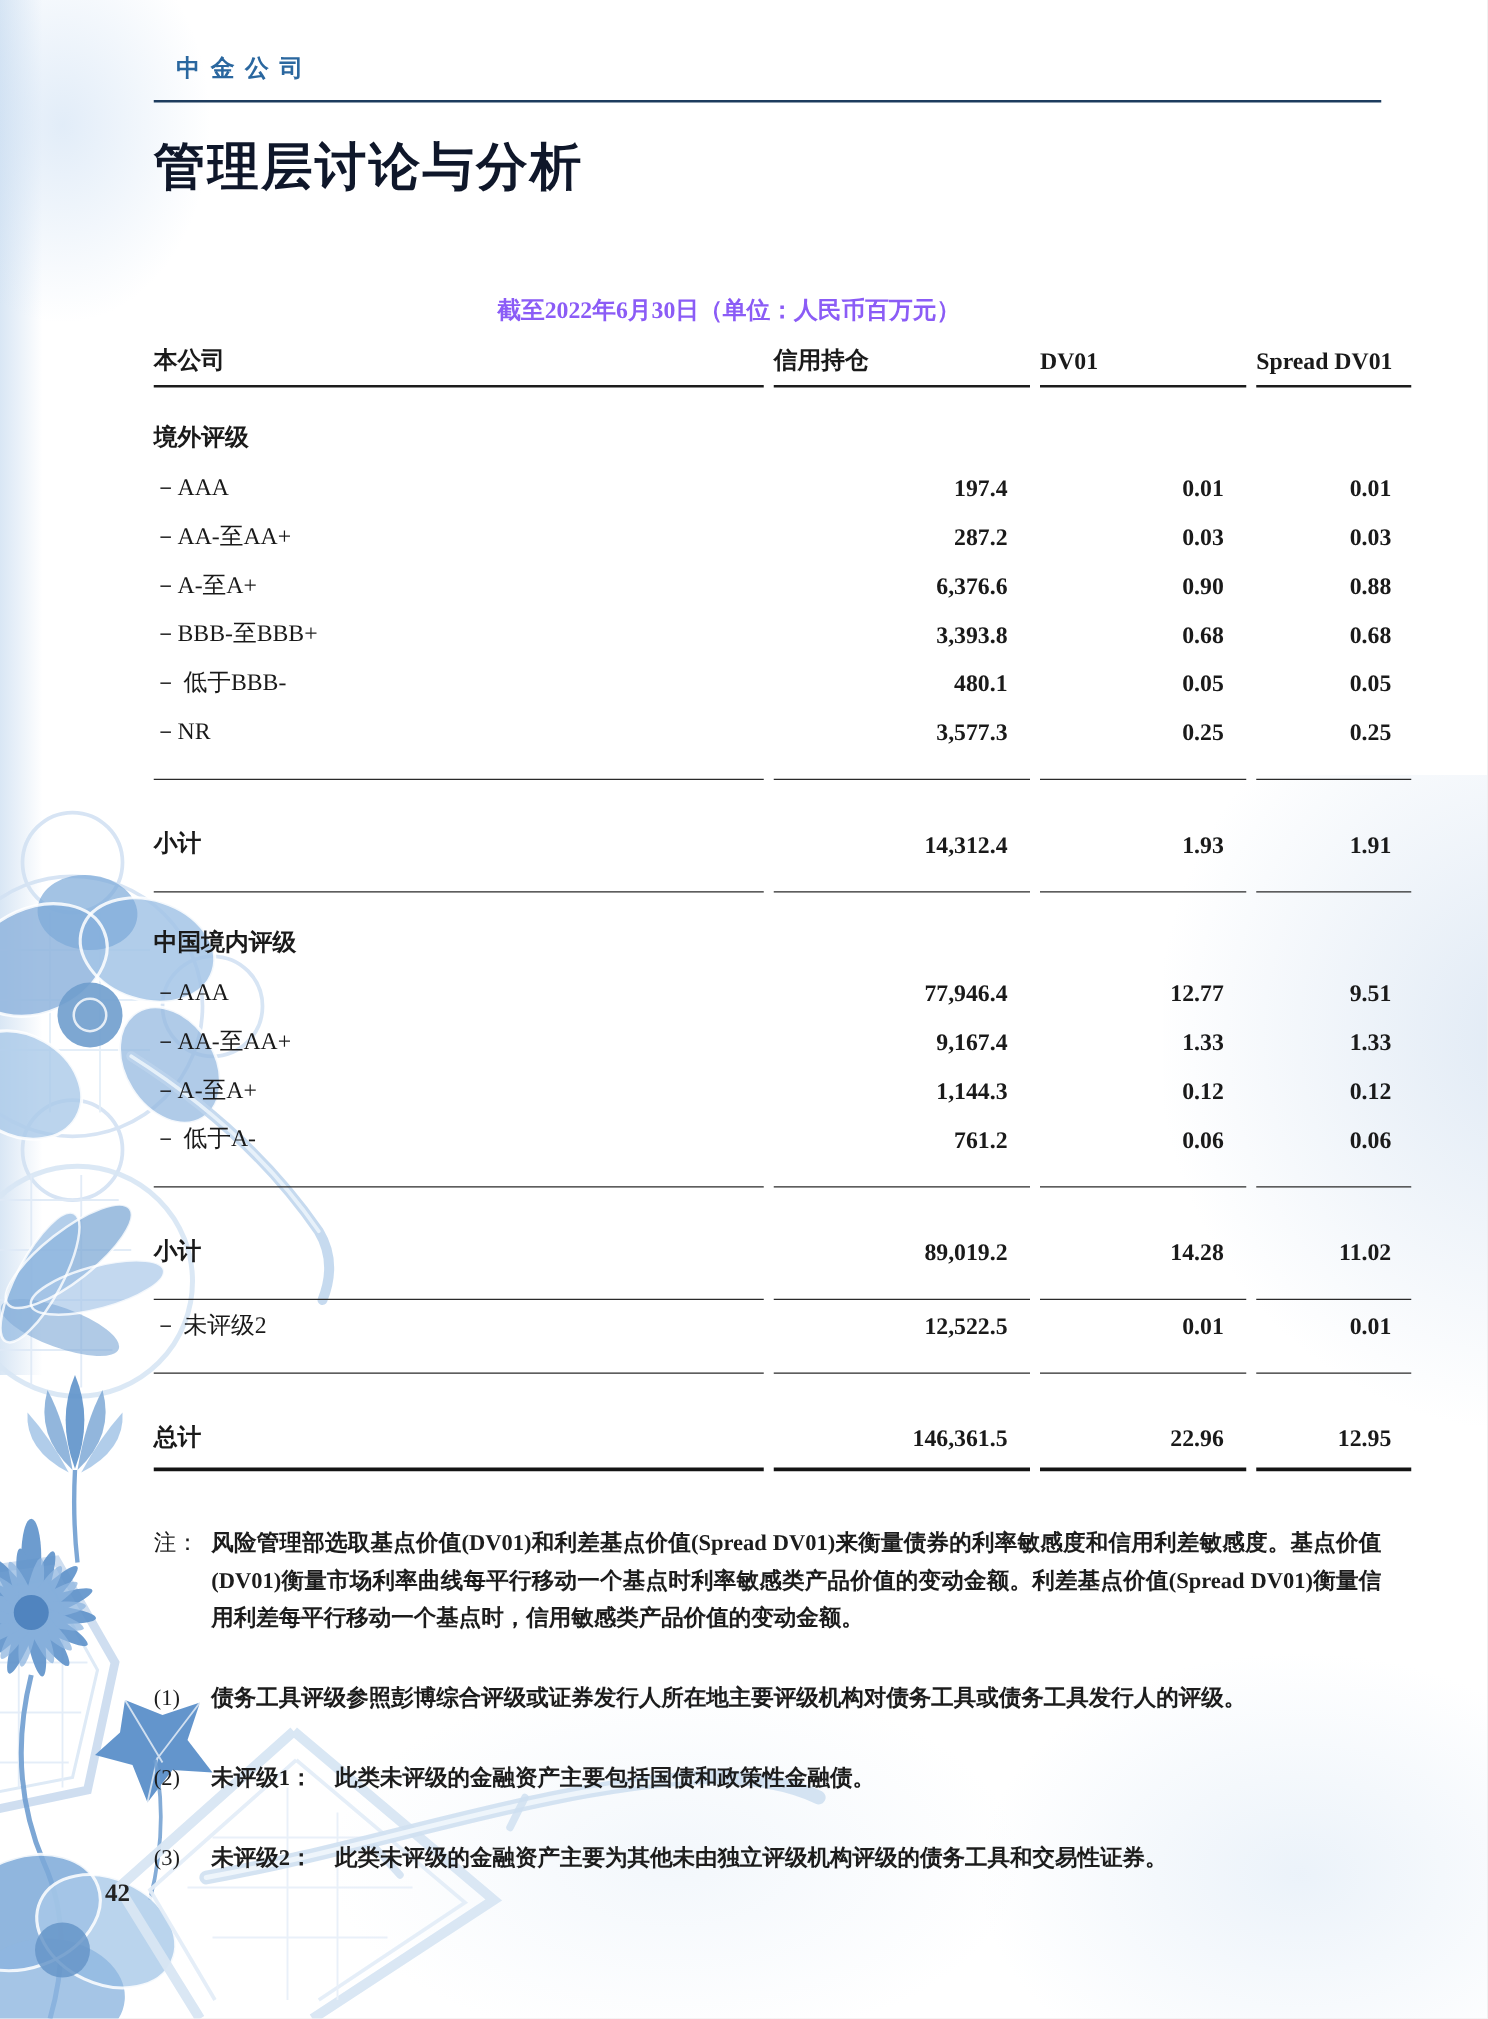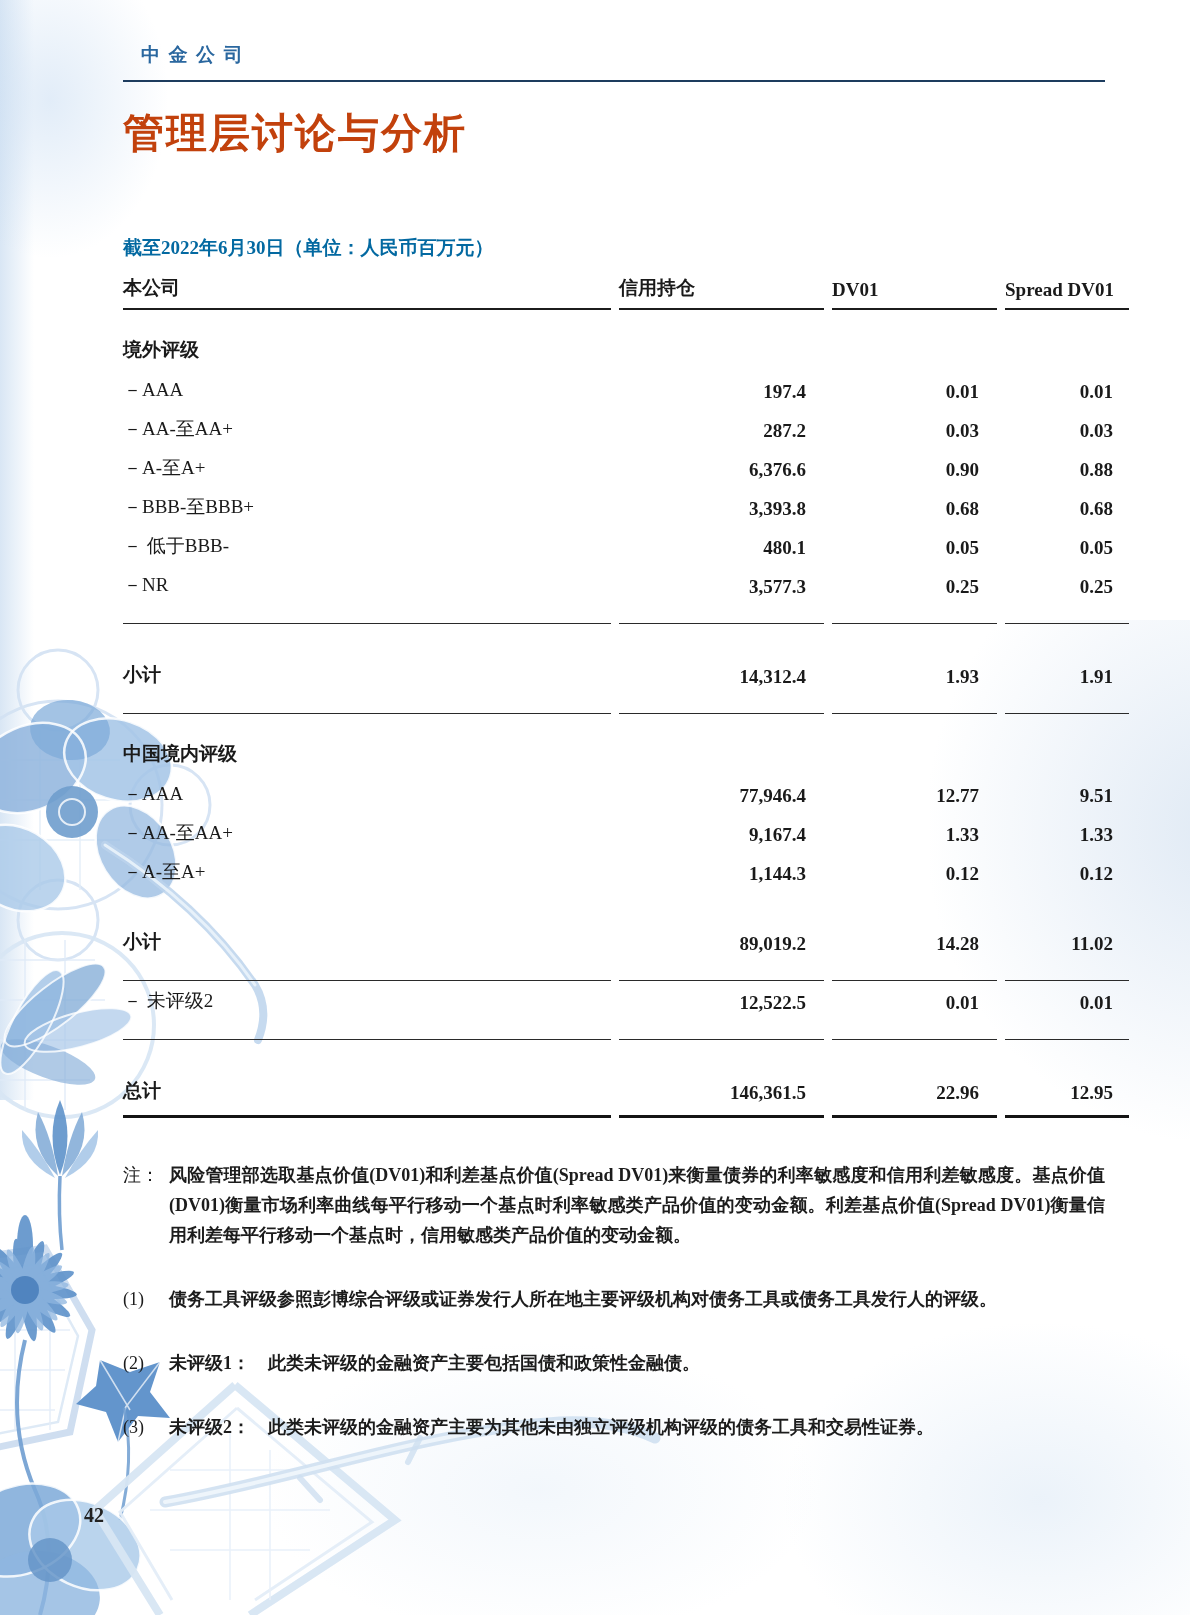--- a/index.html
+++ b/index.html
@@ -21,24 +21,24 @@
   .wash-right-bottom { left:780px; top:1320px; width:520px; height:360px;
     background:radial-gradient(ellipse at center, rgba(203,222,241,.38), rgba(203,222,241,0) 70%); }
   .wash-center-low { left:260px; top:1340px; width:560px; height:300px;
     background:radial-gradient(ellipse at center, rgba(214,229,244,.30), rgba(214,229,244,0) 70%); }
   .decor-svg { position:absolute; left:0; top:0; pointer-events:none; }
 
   
   .content { position:absolute; left:123px; top:42px; width:982px; z-index:2; }
   .brand { font-size:19px; font-weight:bold; color:#2a679f; letter-spacing:.45em;margin-left:18px; }
   .brand-rule { margin-top:12px; border-top:2px solid #1d3c5e; height:0; }
-  .page-title { margin-top:24px; font-size:41px; font-weight:bold; color:#c2410c; letter-spacing:2px; }
+  .page-title { margin-top:24px; font-size:41px; font-weight:bold; color:#0f172a; letter-spacing:2px; }
 
   .table-wrap { margin-top:74px; }
-  .tbl-caption { text-align:left; padding-right:62px; font-weight:bold; font-size:19px; color:#0369a1; }
+  .tbl-caption { text-align:center; padding-right:62px; font-weight:bold; font-size:19px; color:#8b5cf6; }
 
   table.credit { width:calc(100% + 24px); margin-left:-8px; border-collapse:separate; border-spacing:8px 0;
     font-size:19px; table-layout:fixed; }
   col.c-lbl { width:488px; } col.c-1 { width:205px; } col.c-2 { width:165px; } col.c-3 { width:124px; }
   th, td { vertical-align:bottom; white-space:nowrap; overflow:visible; }
   th { font-weight:bold; text-align:left; padding-top:14px; padding-bottom:7px;
        border-bottom:2.5px solid #1c1c1c; }
   th.num { padding-right:18px; }
   th.num:last-child { padding-right:8px; }
   td.num { text-align:right; padding-right:18px; font-weight:bold; }
@@ -281,20 +281,26 @@
             <td class="lbl">－AA-至AA+</td>
             <td class="num">9,167.4</td>
             <td class="num">1.33</td>
             <td class="num">1.33</td>
           </tr>
           <tr class="data">
             <td class="lbl">－A-至A+</td>
             <td class="num">1,144.3</td>
             <td class="num">0.12</td>
             <td class="num">0.12</td>
+          </tr>
+          <tr class="data rule">
+            <td class="lbl">－ 低于A-</td>
+            <td class="num">761.2</td>
+            <td class="num">0.06</td>
+            <td class="num">0.06</td>
           </tr>
           <tr class="subtotal tall rule">
             <td class="lbl">小计</td>
             <td class="num">89,019.2</td>
             <td class="num">14.28</td>
             <td class="num">11.02</td>
           </tr>
           <tr class="data rule">
             <td class="lbl">－ 未评级2</td>
             <td class="num">12,522.5</td>

